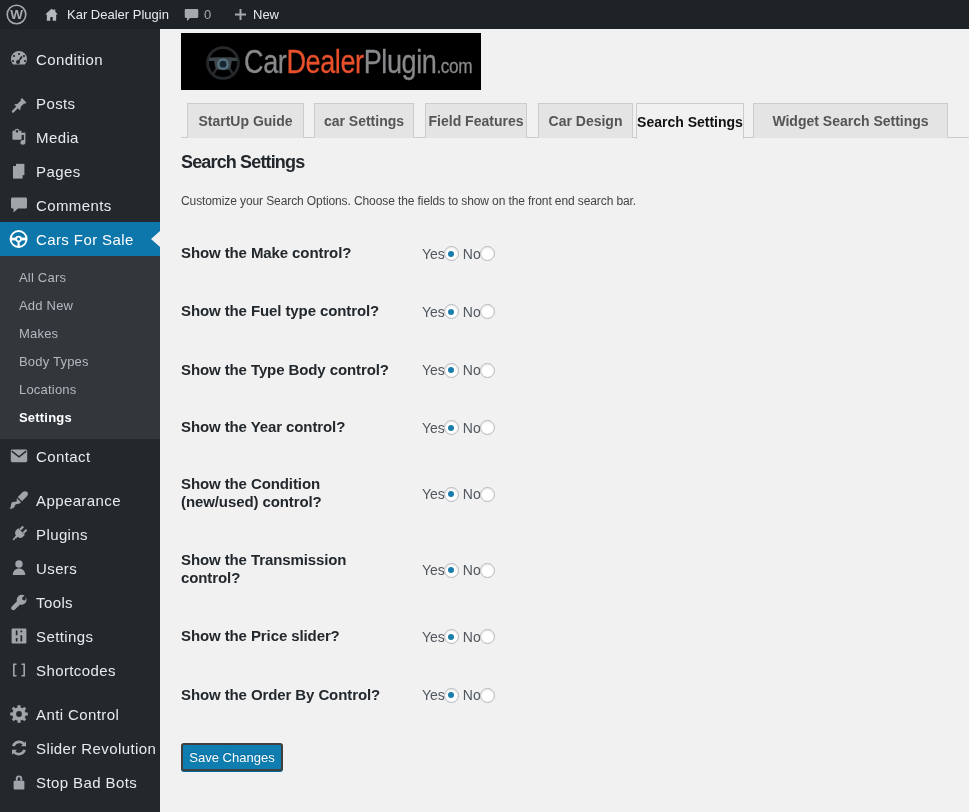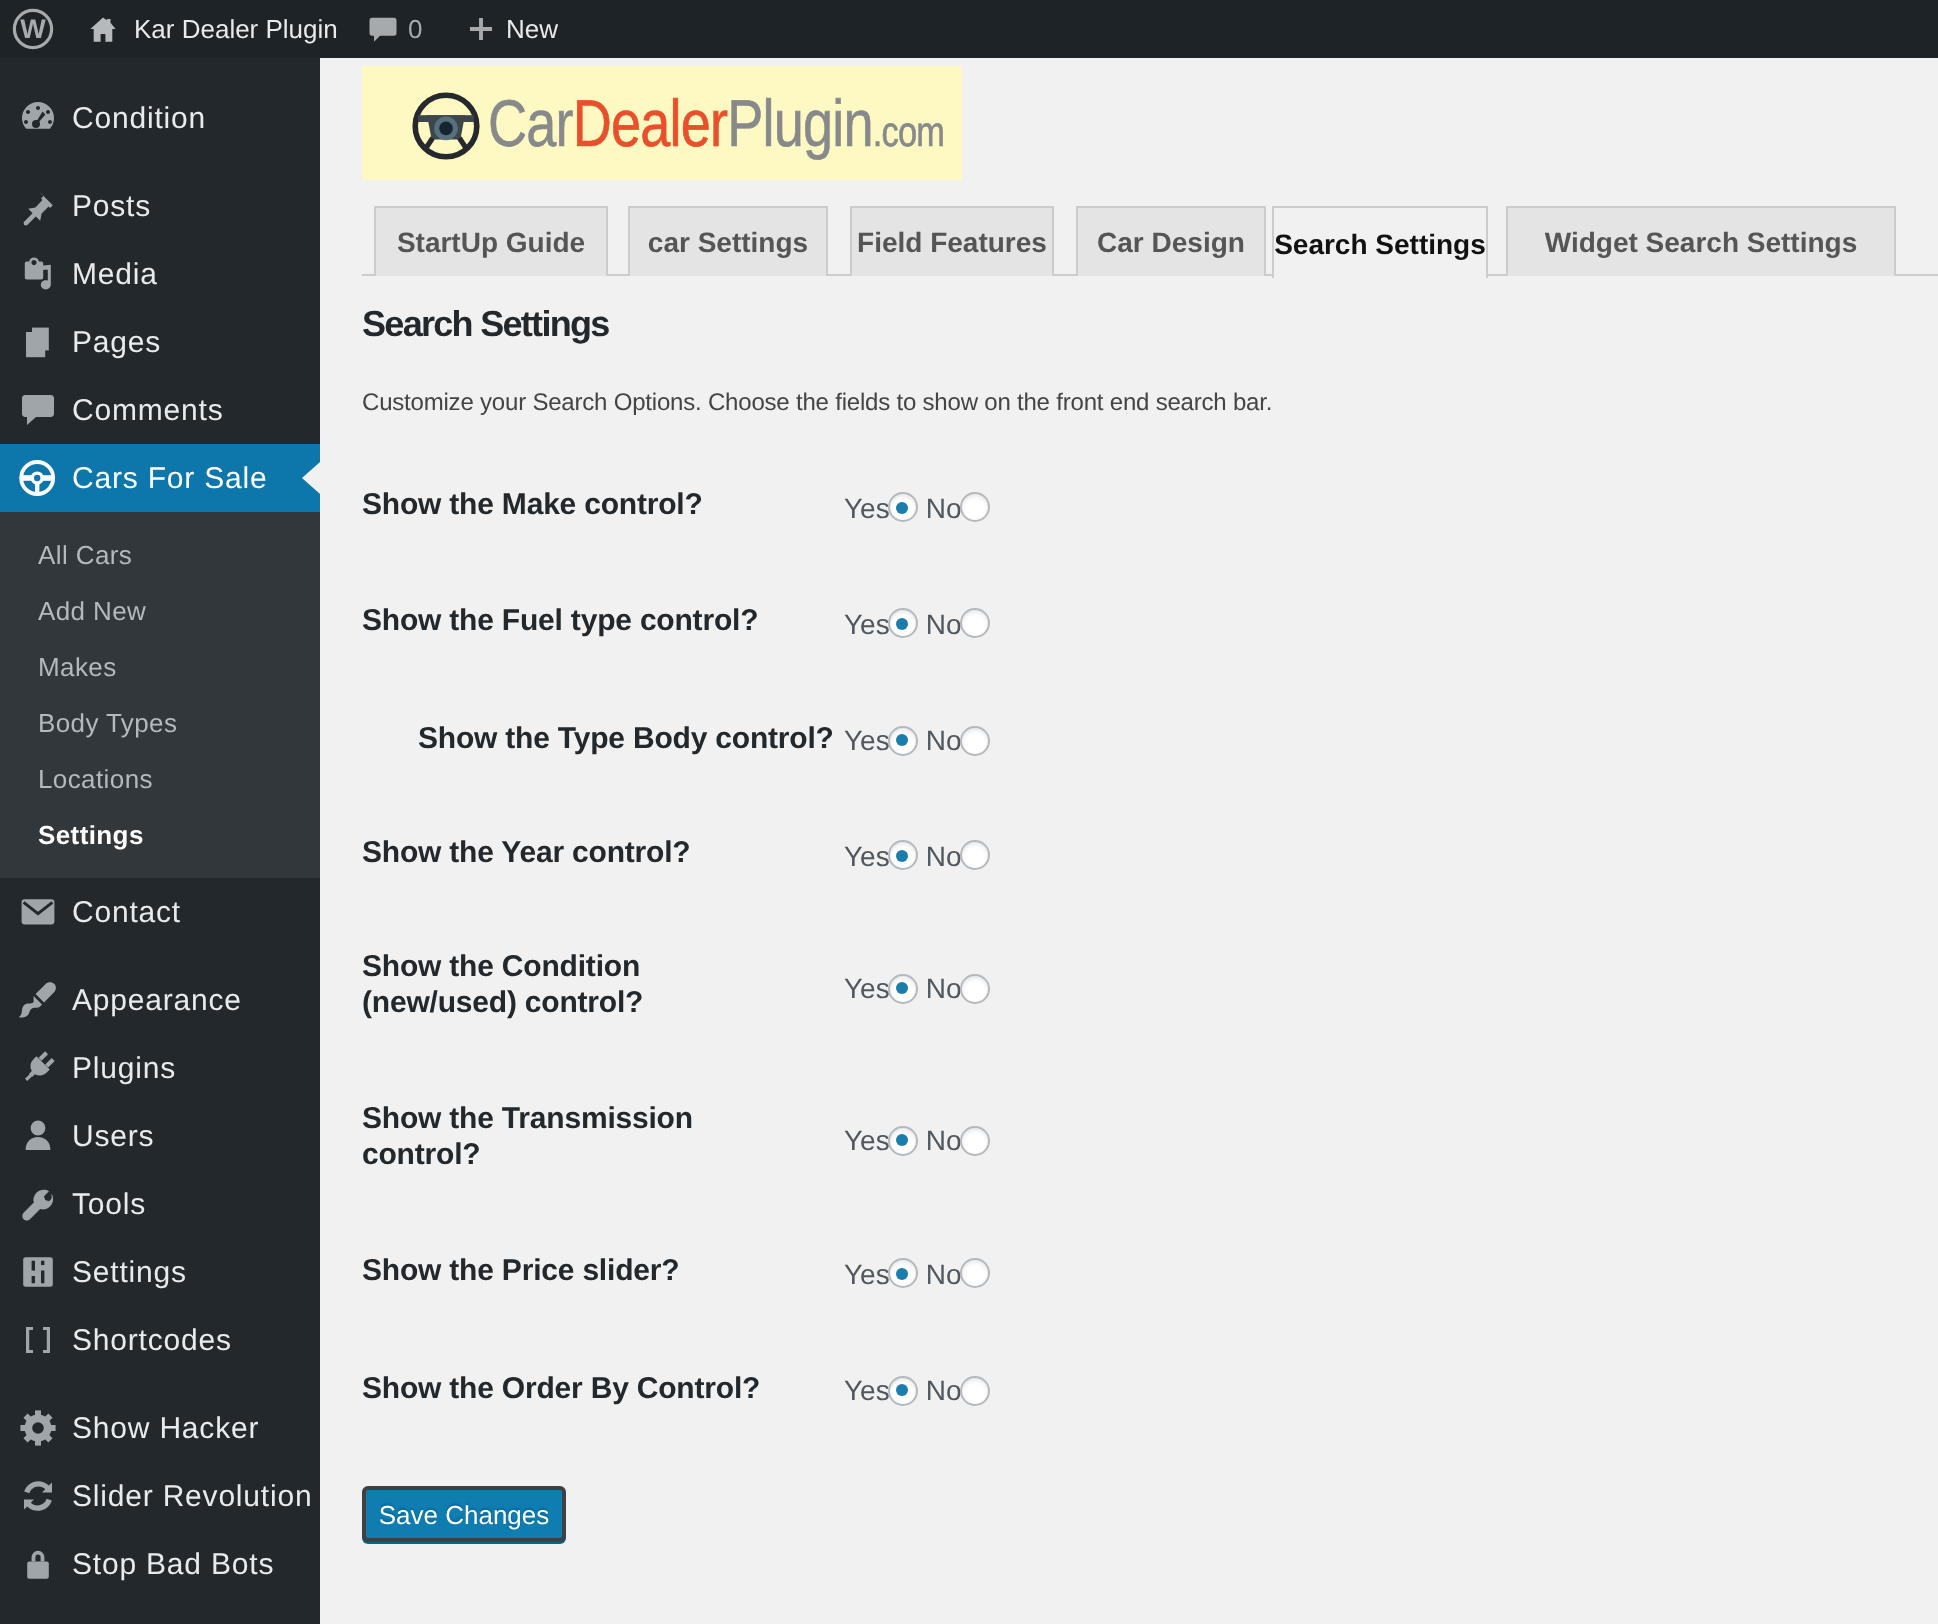--- a/index.html
+++ b/index.html
@@ -11,21 +11,21 @@
 .mi { position:relative; height:34px; color:#e8eaec; font-size:15px; letter-spacing:.4px; display:flex; align-items:center; }
 .mi svg { position:absolute; left:9px; top:7px; }
 .mi .t { margin-left:36px; }
 .sep { height:10px; }
 .mi.cur { background:#0d77ab; color:#fff; }
 .notch { position:absolute; right:0; top:50%; margin-top:-8px; width:0; height:0; border-top:8px solid transparent; border-bottom:8px solid transparent; border-right:9px solid #f1f1f1; }
 #sub { background:#32373c; padding:7px 0 8px; }
 #sub .si { height:28px; display:flex; align-items:center; color:#b4b9be; font-size:13px; letter-spacing:.2px; padding-left:19px; }
 #sub .si.on { color:#fff; font-weight:bold; }
 #main { position:absolute; left:160px; top:29px; width:809px; height:783px; background:#f1f1f1; }
-#logo { position:absolute; left:21px; top:4px; width:300px; height:57px; background:#fef9c3; }
+#logo { position:absolute; left:21px; top:4px; width:300px; height:57px; background:#000000; }
 #logo svg { position:absolute; left:25px; top:13px; }
 #logotxt { position:absolute; left:63px; top:0; height:58px; line-height:58px; font-size:33px; letter-spacing:-.5px; color:#87898b; white-space:nowrap; transform:scaleX(.82); transform-origin:0 0; -webkit-text-stroke:.3px currentColor; }
 #logotxt .or { color:#e8502b; }
 #logotxt .sm { font-size:21px; }
 #tabs { position:absolute; left:0; top:74px; width:809px; height:35px; }
 #tabs .line { position:absolute; left:21px; right:0; bottom:0; height:1px; background:#ccc; }
 .tab { position:absolute; top:0; height:35px; background:#e4e4e4; border:1px solid #ccc; border-bottom:none; color:#555; font-weight:bold; font-size:14px; display:flex; align-items:center; justify-content:center; z-index:1; }
 .tab.act { background:#f1f1f1; color:#111; height:36px; }
 h1 { position:absolute; left:21px; top:123px; font-size:18px; color:#23282d; letter-spacing:-.85px; }
 #desc { position:absolute; left:21px; top:165px; font-size:12px; color:#444; letter-spacing:-.1px; }
@@ -175,21 +175,21 @@
       <svg width="20" height="20" viewBox="0 0 20 20">
         <g fill="#a0a5aa">
           <rect x="8.5" y="1.2" width="3" height="17.6"></rect>
           <rect x="8.5" y="1.2" width="3" height="17.6" transform="rotate(45 10 10)"></rect>
           <rect x="8.5" y="1.2" width="3" height="17.6" transform="rotate(90 10 10)"></rect>
           <rect x="8.5" y="1.2" width="3" height="17.6" transform="rotate(135 10 10)"></rect>
           <circle cx="10" cy="10" r="6.7"></circle>
         </g>
         <circle cx="10" cy="10" r="2.9" fill="#23282d"></circle>
       </svg>
-      <span class="t">Show Hacker</span>
+      <span class="t">Anti Control</span>
     </div>
   <div class="mi">
       <svg width="20" height="20" viewBox="0 0 20 20" fill="#a0a5aa">
         <path d="M10.2 2.6c2 0 3.9.8 5.2 2.2l1.6-1.6v5h-5l1.6-1.6c-.8-.8-2-1.3-3.4-1.3-2.1 0-3.9 1.4-4.5 3.3l-2.6-.8c.9-3 3.7-5.2 7.1-5.2z"></path>
         <path d="M9.8 17.4c-2 0-3.9-.8-5.2-2.2L3 16.8v-5h5l-1.6 1.6c.8.8 2 1.3 3.4 1.3 2.1 0 3.9-1.4 4.5-3.3l2.6.8c-.9 3-3.7 5.2-7.1 5.2z"></path>
       </svg>
       <span class="t">Slider Revolution</span>
     </div>
   <div class="mi">
       <svg width="20" height="20" viewBox="0 0 20 20" fill="#a0a5aa">
@@ -229,21 +229,21 @@
       <span class="no">No</span>
       <span class="rad"></span>
     </div>
   <div class="lbl" style="top:273px;">Show the Fuel type control?</div>
   <div class="ctl" style="top:271.5px;">
       <span>Yes</span>
       <span class="rad on"></span>
       <span class="no">No</span>
       <span class="rad"></span>
     </div>
-  <div class="lbl" style="top:331.5px;margin-left:28px;">Show the Type Body control?</div>
+  <div class="lbl" style="top:331.5px;">Show the Type Body control?</div>
   <div class="ctl" style="top:330px;">
       <span>Yes</span>
       <span class="rad on"></span>
       <span class="no">No</span>
       <span class="rad"></span>
     </div>
   <div class="lbl" style="top:389px;">Show the Year control?</div>
   <div class="ctl" style="top:387.5px;">
       <span>Yes</span>
       <span class="rad on"></span>

